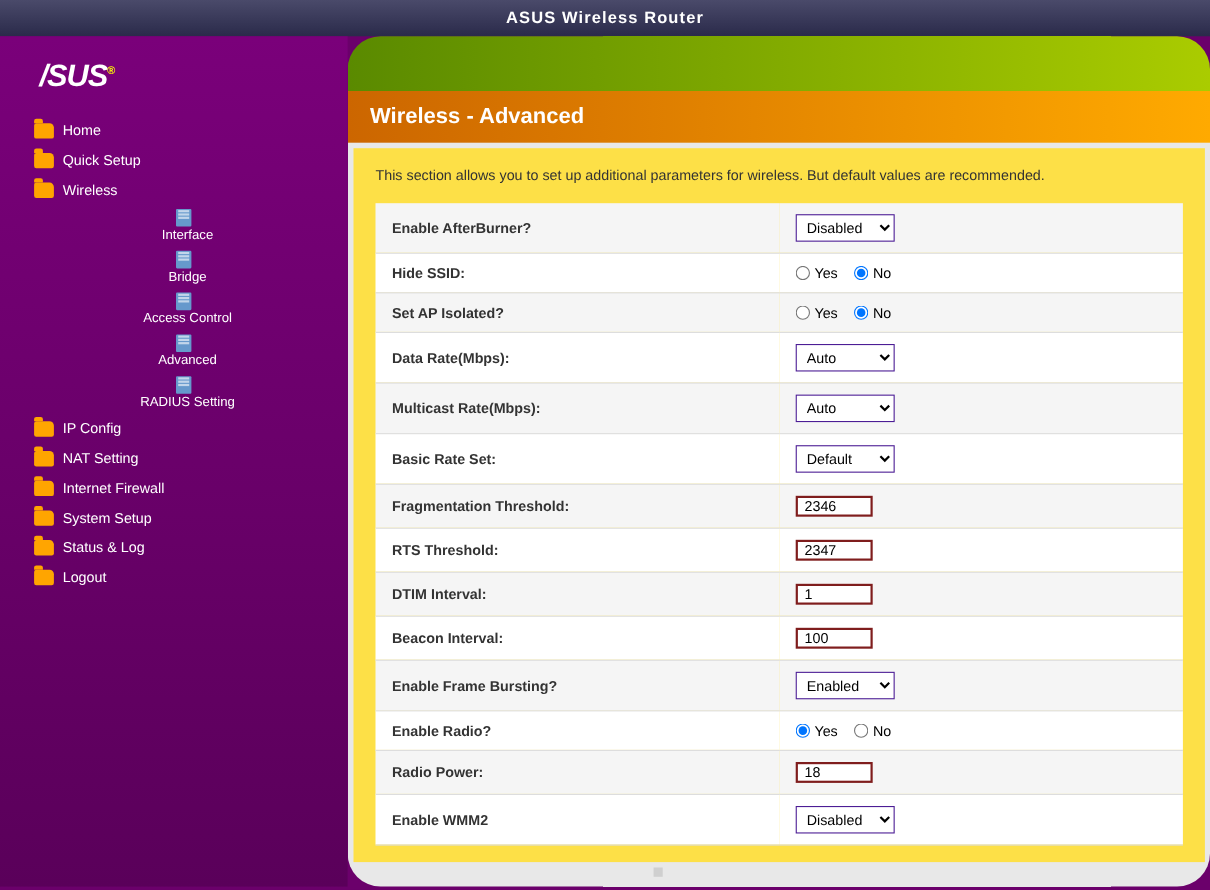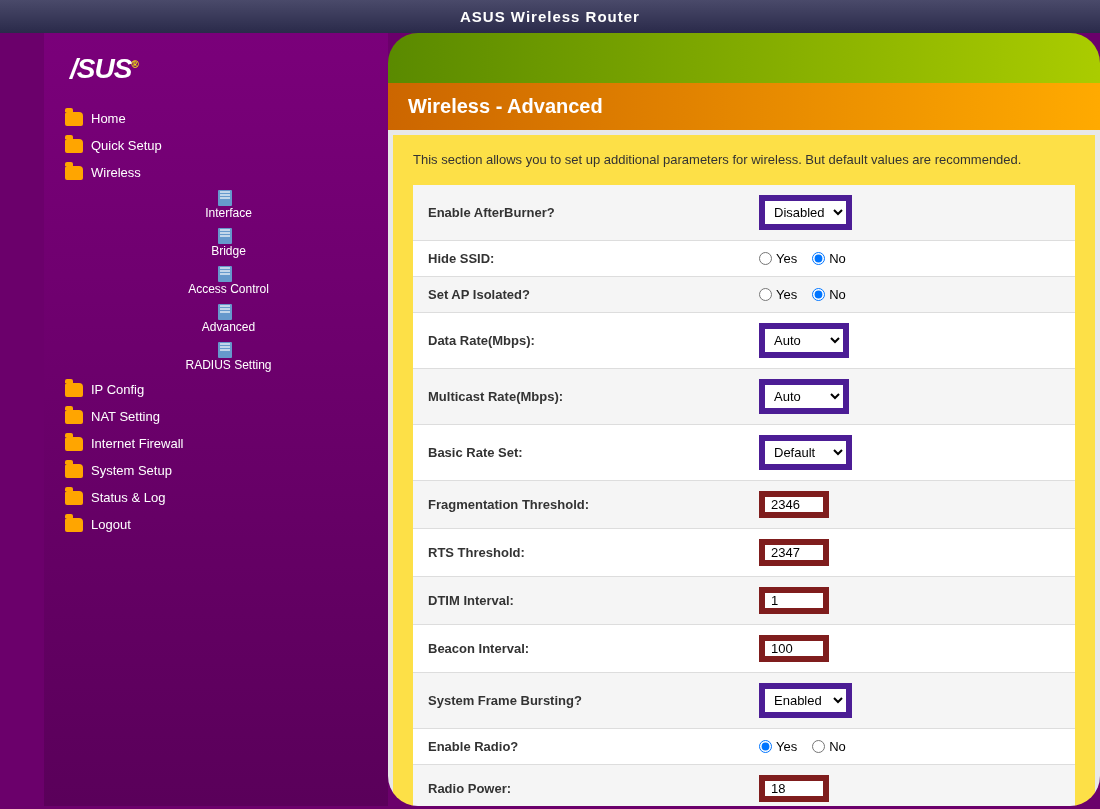--- a/index.html
+++ b/index.html
@@ -17,25 +17,24 @@
     }
 
     
     .main-layout {
       display: flex;
       height: calc(809px - 36px);
     }
 
     
     .sidebar {
-      width: 344px;
+      width: 316px;
       background: linear-gradient(to bottom, #7a007a, #5a005a);
-      padding: 10px 6px;
+      padding: 10px 16px;
       flex-shrink: 0;
-      margin-left: 44px;
     }
 
     .asus-logo {
       padding: 10px 20px 20px 20px;
       color: white;
       font-size: 28px;
       font-weight: bold;
       font-style: italic;
       letter-spacing: -1px;
     }
@@ -162,29 +161,29 @@
       font-weight: bold;
       color: #333;
       width: 50%;
     }
     .settings-table td:last-child {
       width: 50%;
     }
 
     select {
       padding: 3px 5px;
-      border: 6px solid #4c1d95;
+      border: 1px solid #4c1d95;
       background: white;
       font-size: 13px;
       min-width: 90px;
     }
 
     input[type="text"] {
       padding: 0 6px;
-      border: 6px solid #7f1d1d;
+      border: 2px solid #7f1d1d;
       font-size: 13px;
       width: 70px;
     }
 
     .radio-group {
       display: flex;
       align-items: center;
       gap: 15px;
     }
     .radio-label {
@@ -391,21 +390,21 @@
           </tr>
 
           <tr>
             <td>Beacon Interval:</td>
             <td>
               <input type="text" value="100" style="">
             </td>
           </tr>
 
           <tr>
-            <td>System Frame Bursting?</td>
+            <td>Enable Frame Bursting?</td>
             <td>
               <select>
                 <option>Enabled</option>
                 <option>Disabled</option>
               </select>
             </td>
           </tr>
 
           <tr>
             <td>Enable Radio?</td>

